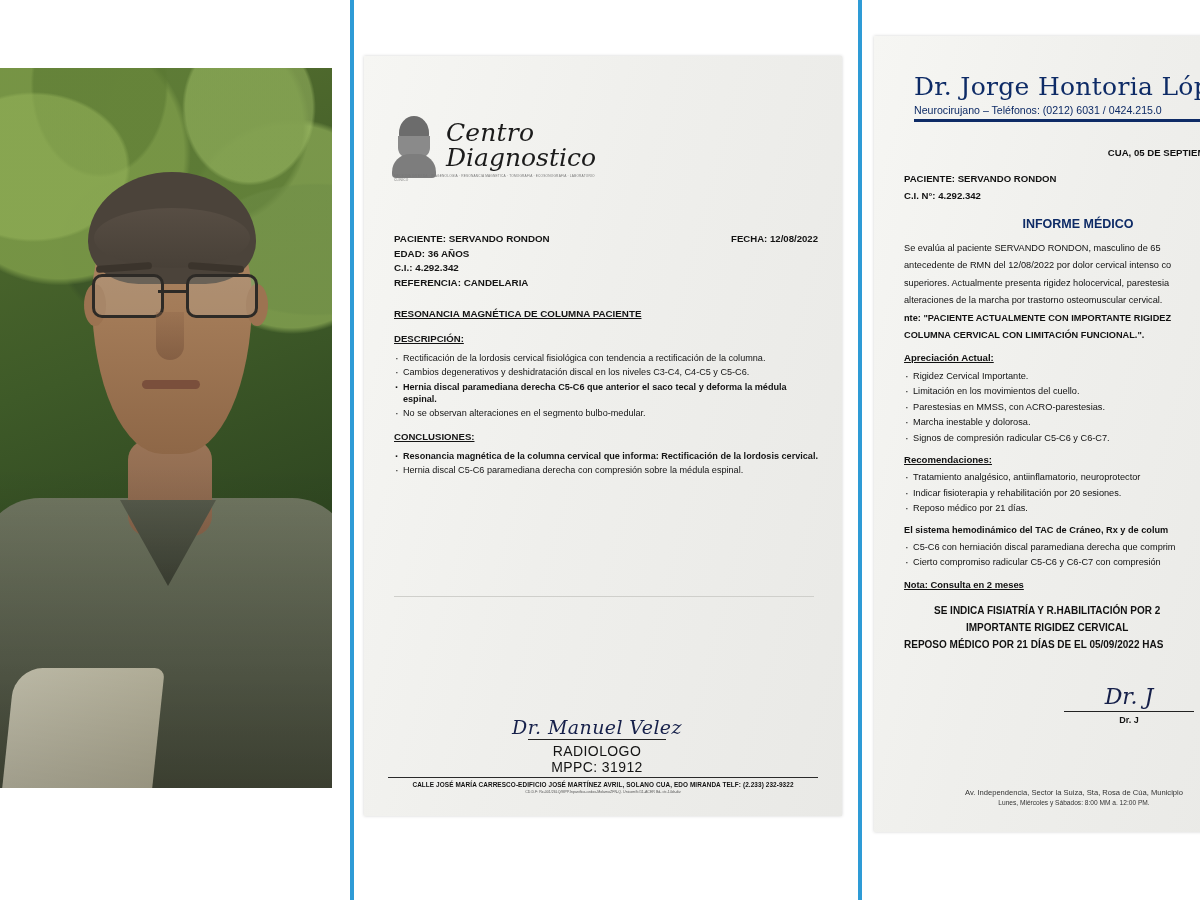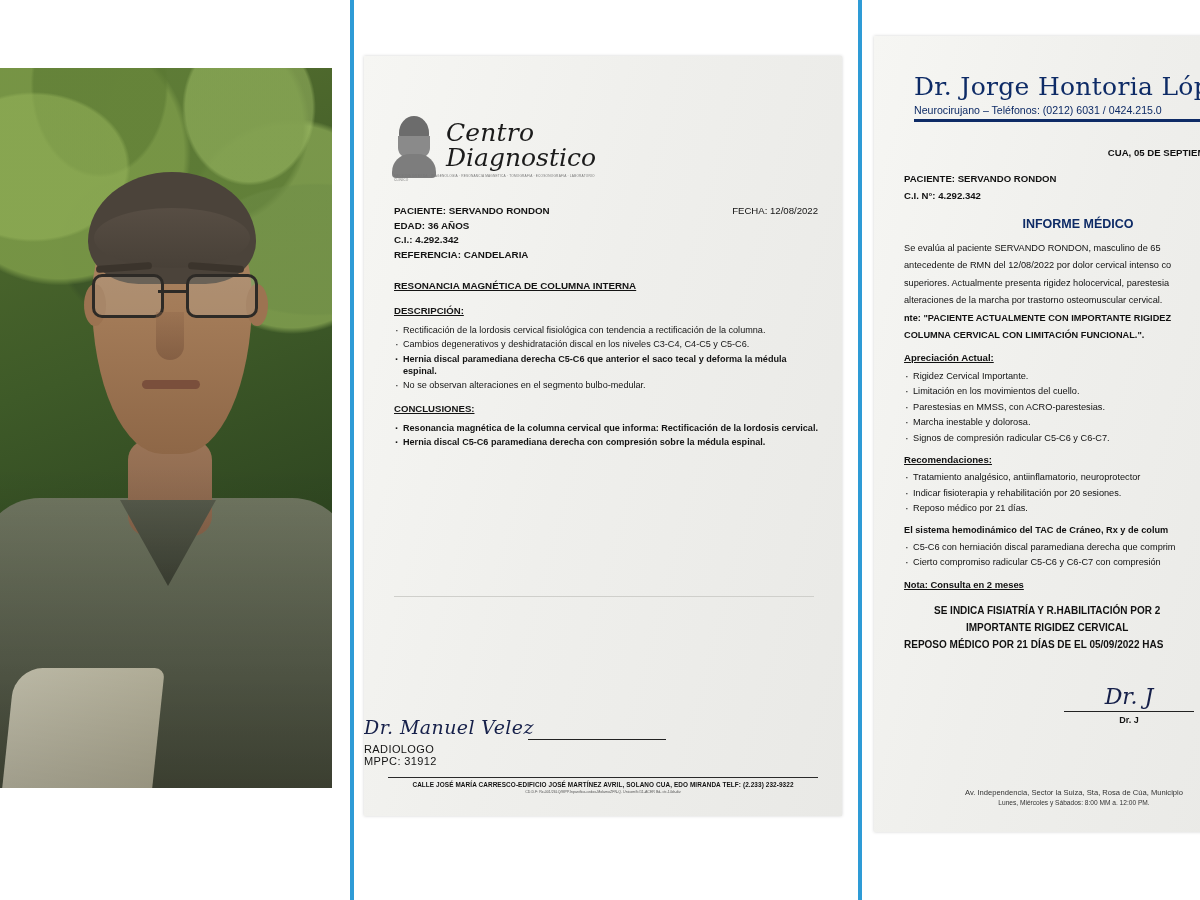--- a/index.html
+++ b/index.html
@@ -276,21 +276,21 @@
     top: 148px;
     font-size: 9.6px;
     line-height: 1.5;
     color: #141414;
   }
   .ipo-row {
     display: flex;
     justify-content: space-between;
     align-items: baseline;
   }
-  .ipo-patient b, .ipo-bold { font-weight: normal; }
+  .ipo-patient b, .ipo-bold { font-weight: bold; margin-top: 28px; }
   .ipo-patient div { font-weight: bold; font-size: 9.8px; }
   .ipo-title {
     margin-top: 16px;
     font-weight: bold;
     font-size: 9.8px;
     text-decoration: underline;
   }
   .ipo-sec {
     margin-top: 11px;
     font-weight: bold;
@@ -319,37 +319,37 @@
     position: absolute;
     left: 30px; right: 28px;
     top: 540px;
     height: 1px;
     background: #cfcfcb;
   }
   .ipo-sign {
     position: absolute;
     left: 0; right: 12px;
     top: 660px;
-    text-align: left;
+    text-align: center;
   }
   .ipo-sign .sig {
     font-family: "DejaVu Serif", serif;
     font-style: italic;
     font-size: 19px;
     color: #16204a;
     letter-spacing: 0.4px;
   }
   .ipo-sign .sig-rule {
     width: 138px;
     height: 1px;
     background: #222;
     margin: 1px auto 3px auto;
   }
   .ipo-sign .sig-sub {
-    font-size: 11px;
+    font-size: 14px;
     letter-spacing: 0.4px;
   }
   .ipo-footer {
     position: absolute;
     left: 0; right: 0;
     bottom: 22px;
     text-align: center;
   }
   .ipo-footer .f1 {
     font-size: 6.4px;
@@ -559,34 +559,34 @@
       <div class="ipo-row">
         <div class="ipo-patient">
           <div>PACIENTE: SERVANDO RONDON</div>
           <div>EDAD: 36 AÑOS</div>
           <div>C.I.: 4.292.342</div>
           <div>REFERENCIA: CANDELARIA</div>
         </div>
         <div class="ipo-bold" style="font-size:9.6px;">FECHA: 12/08/2022</div>
       </div>
 
-      <div class="ipo-title">RESONANCIA MAGNÉTICA DE COLUMNA INTERNA</div>
+      <div class="ipo-title">RESONANCIA MAGNÉTICA DE COLUMNA PACIENTE</div>
 
       <div class="ipo-sec">DESCRIPCIÓN:</div>
       <ul class="ipo-list">
         <li>Rectificación de la lordosis cervical fisiológica con tendencia a  rectificación de la columna.</li>
         <li>Cambios degenerativos y deshidratación discal en los niveles C3-C4, C4-C5 y C5-C6.</li>
         <li style="font-weight:bold;">Hernia discal paramediana derecha C5-C6 que anterior el saco tecal y deforma la médula espinal.</li>
         <li>No se observan alteraciones en el segmento bulbo-medular.</li>
       </ul>
 
       <div class="ipo-sec">CONCLUSIONES:</div>
       <ul class="ipo-list">
         <li style="font-weight:bold;">Resonancia magnética de la columna cervical que informa: Rectificación de la lordosis cervical.</li>
-        <li style="font-weight:bold;">Hernia discal C5-C6 paramediana derecha con compresión sobre la médula espinal.</li>
+        <li style="font-weight:normal;">Hernia discal C5-C6 paramediana derecha con compresión sobre la médula espinal.</li>
       </ul>
     </div>
 
     <div class="ipo-foot-line"></div>
 
     <div class="ipo-sign">
       <div class="sig">Dr. Manuel Velez</div>
       <div class="sig-rule"></div>
       <div class="sig-sub">RADIOLOGO</div>
       <div class="sig-sub">MPPC: 31912</div>

